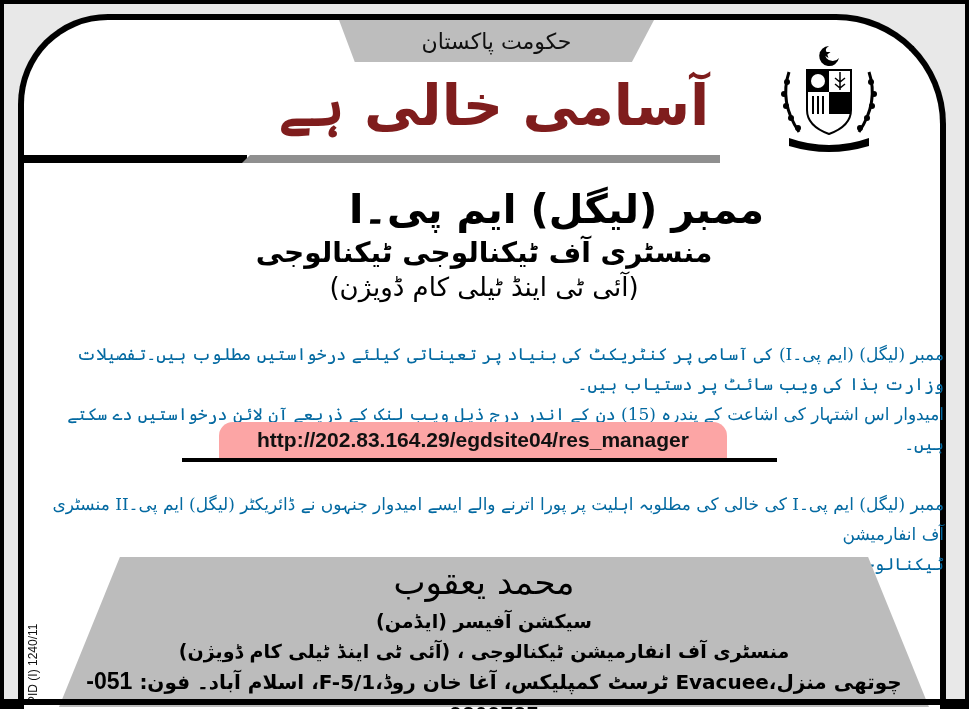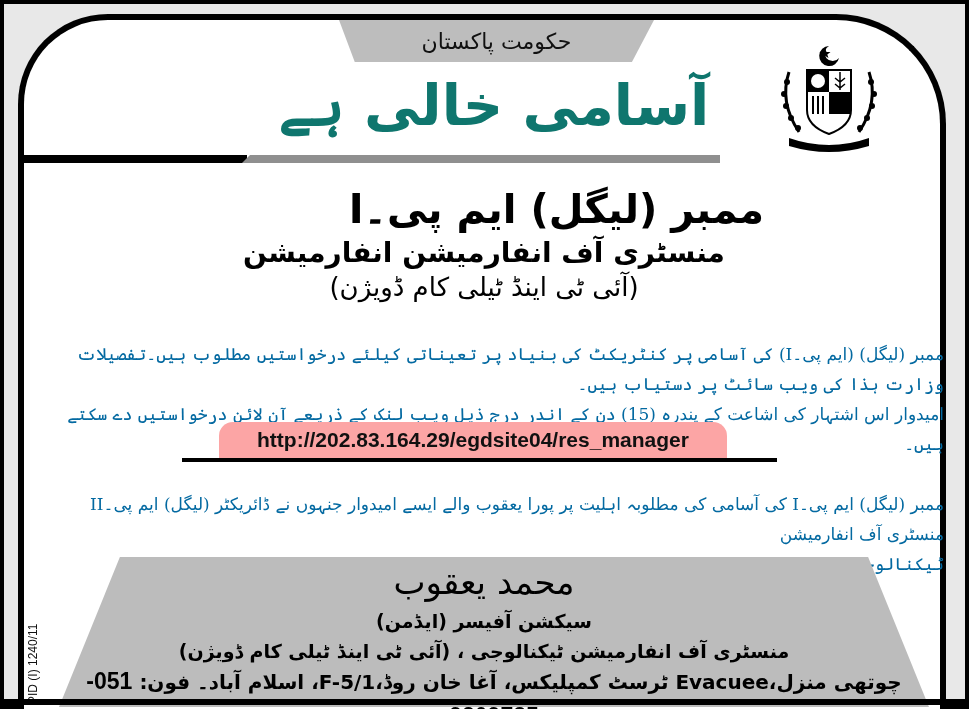--- a/index.html
+++ b/index.html
@@ -9,21 +9,21 @@
            border: 6px solid #000; border-bottom: none; border-radius: 90px 110px 0 0; box-sizing: border-box; }
   .frame-bottom { position: absolute; left: 0; right: 0; bottom: 0; height: 6px; background: #000; }
   .rtl { direction: rtl; unicode-bidi: embed; }
 
   .govt-banner { position: absolute; left: 335px; top: 16px; width: 315px; height: 42px; background: #bdbdbd;
                  clip-path: polygon(0 0, 100% 0, 93% 100%, 5% 100%); display: flex; align-items: center; justify-content: center;
                  font-size: 22px; color: #111; letter-spacing: 6px; }
 
   .emblem { position: absolute; left: 765px; top: 38px; width: 120px; height: 112px; }
 
-  .title-main { position: absolute; left: 250px; top: 62px; width: 480px; text-align: center; font-size: 56px; font-weight: bold; color: #0f766e; line-height: 80px; }
+  .title-main { position: absolute; left: 250px; top: 62px; width: 480px; text-align: center; font-size: 56px; font-weight: bold; color: #7f1d1d; line-height: 80px; }
 
   .rule-black { position: absolute; left: 18px; top: 151px; width: 225px; height: 8px; background: #000; }
   .rule-gray { position: absolute; left: 238px; top: 151px; width: 478px; height: 8px; background: #8f8f8f;
                clip-path: polygon(8px 0, 100% 0, 100% 100%, 0 100%); }
 
   .post-title { position: absolute; left: 200px; top: 180px; width: 560px; text-align: right; font-size: 40px; font-weight: bold; line-height: 50px; }
   .ministry { position: absolute; left: 200px; top: 232px; width: 560px; text-align: center; font-size: 28px; font-weight: bold; line-height: 34px; }
   .division { position: absolute; left: 200px; top: 266px; width: 560px; text-align: center; font-size: 26px; font-weight: normal; line-height: 34px; }
 
   .para { position: absolute; left: 40px; width: 900px; text-align: right; font-family: "DejaVu Serif", serif; font-size: 17px; line-height: 30px; color: #0369a1; }
@@ -79,35 +79,35 @@
     <path d="M44 54 V72 M49 54 V72 M54 54 V72" stroke="#000" stroke-width="2"></path>
     <path d="M20 96 Q60 110 100 96 L100 104 Q60 116 20 104 Z" fill="#000"></path>
   </svg>
 
   <div class="title-main rtl">آسامی خالی ہے</div>
 
   <div class="rule-black"></div>
   <div class="rule-gray"></div>
 
   <div class="post-title rtl">ممبر (لیگل) ایم پی۔I</div>
-  <div class="ministry rtl">منسٹری آف انفارمیشن انفارمیشن</div>
+  <div class="ministry rtl">منسٹری آف ٹیکنالوجی ٹیکنالوجی</div>
   <div class="division rtl">(آئی ٹی اینڈ ٹیلی کام ڈویژن)</div>
 
   <div class="para p1 rtl">
     <div>ممبر (لیگل) (ایم پی۔I) کی آسامی پر کنٹریکٹ کی بنیاد پر تعیناتی کیلئے درخواستیں مطلوب ہیں۔تفصیلات وزارت ہذا کی ویب سائٹ پر دستیاب ہیں۔</div>
     <div>امیدوار اس اشتہار کی اشاعت کے پندرہ (15) دن کے اندر درج ذیل ویب لنک کے ذریعے آن لائن درخواستیں دے سکتے ہیں۔</div>
   </div>
 
   <div class="url-box">
     <span>http://202.83.164.29/egdsite04/res_manager</span>
   </div>
   <div class="url-rule"></div>
 
   <div class="para p2 rtl">
-    <div>ممبر (لیگل) ایم پی۔I کی آسامی کی مطلوبہ اہلیت پر پورا یعقوب والے ایسے امیدوار جنہوں نے ڈائریکٹر (لیگل) ایم پی۔II منسٹری آف انفارمیشن</div>
+    <div>ممبر (لیگل) ایم پی۔I کی خالی کی مطلوبہ اہلیت پر پورا اترنے والے ایسے امیدوار جنہوں نے ڈائریکٹر (لیگل) ایم پی۔II منسٹری آف انفارمیشن</div>
     <div>ٹیکنالوجی کی آسامی کیلئے پہلے سے درخواستیں دی ہوئی ہیں، نئی درخواستیں ارسال کر سکتے ہیں۔</div>
   </div>
 
   <div class="footer"></div>
   <div class="sig-name rtl">محمد یعقوب</div>
   <div class="sig-title rtl">سیکشن آفیسر (ایڈمن)</div>
   <div class="sig-ministry rtl">منسٹری آف انفارمیشن ٹیکنالوجی ، (آئی ٹی اینڈ ٹیلی کام ڈویژن)</div>
   <div class="sig-address rtl">
     <span>چوتھی منزل،Evacuee ٹرسٹ کمپلیکس، آغا خان روڈ،F-5/1، اسلام آباد۔ فون:</span>
     <span class="phone">051-9209785</span>

